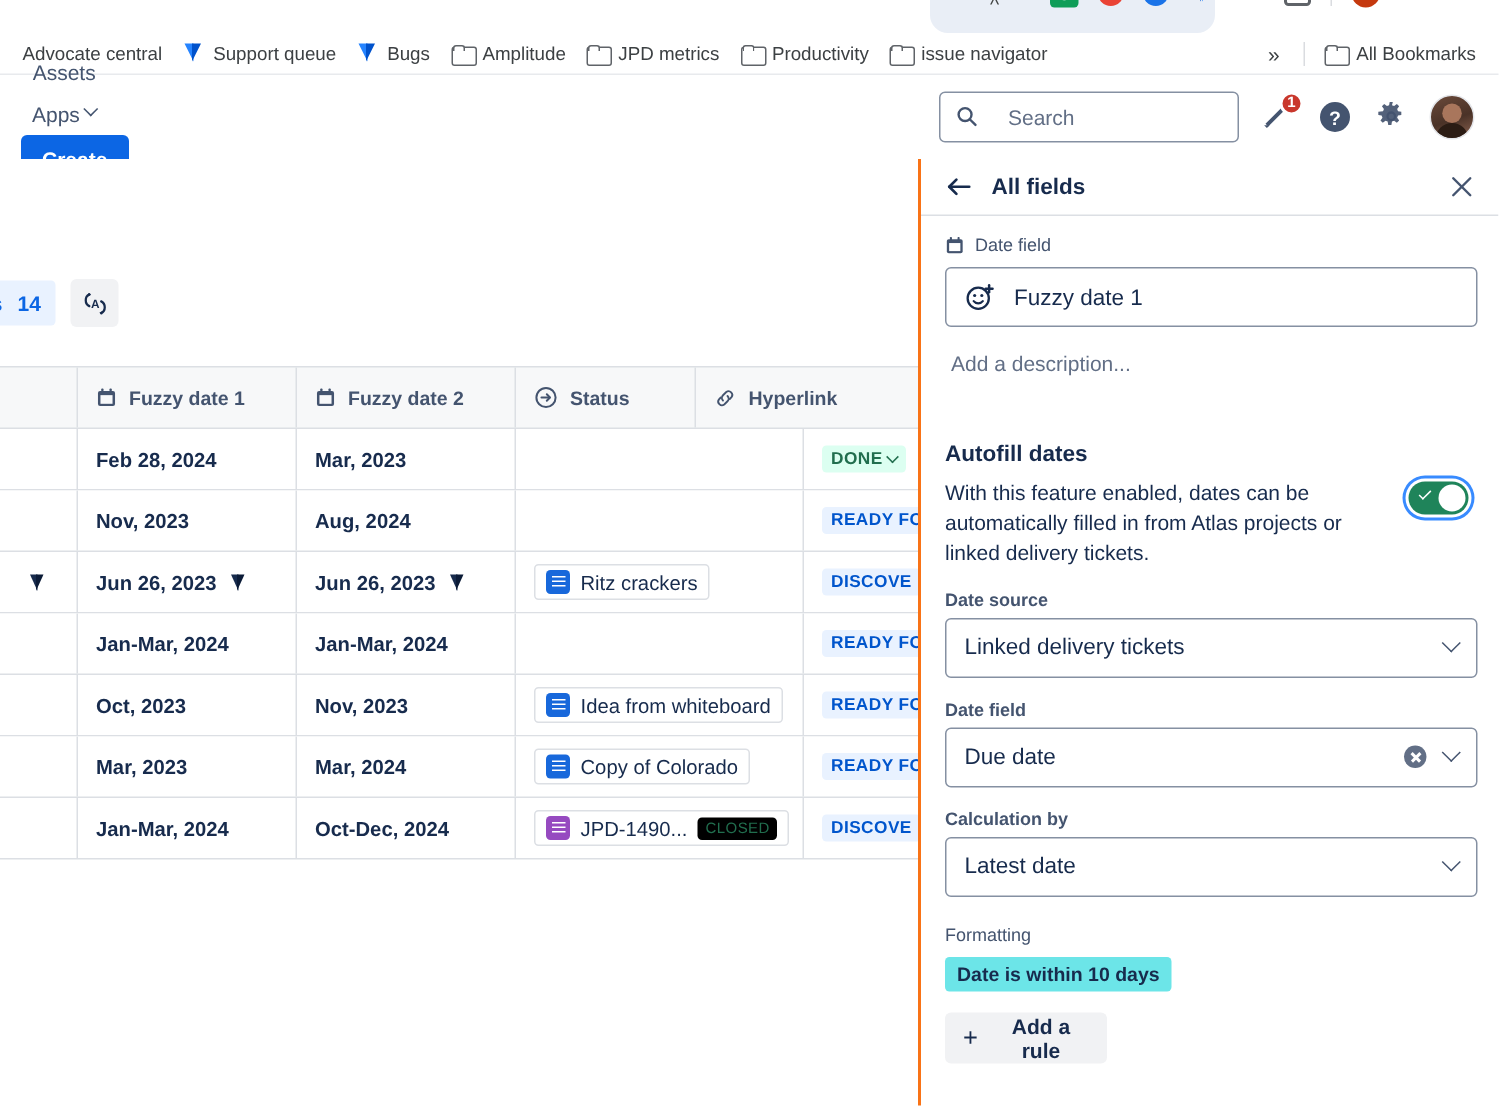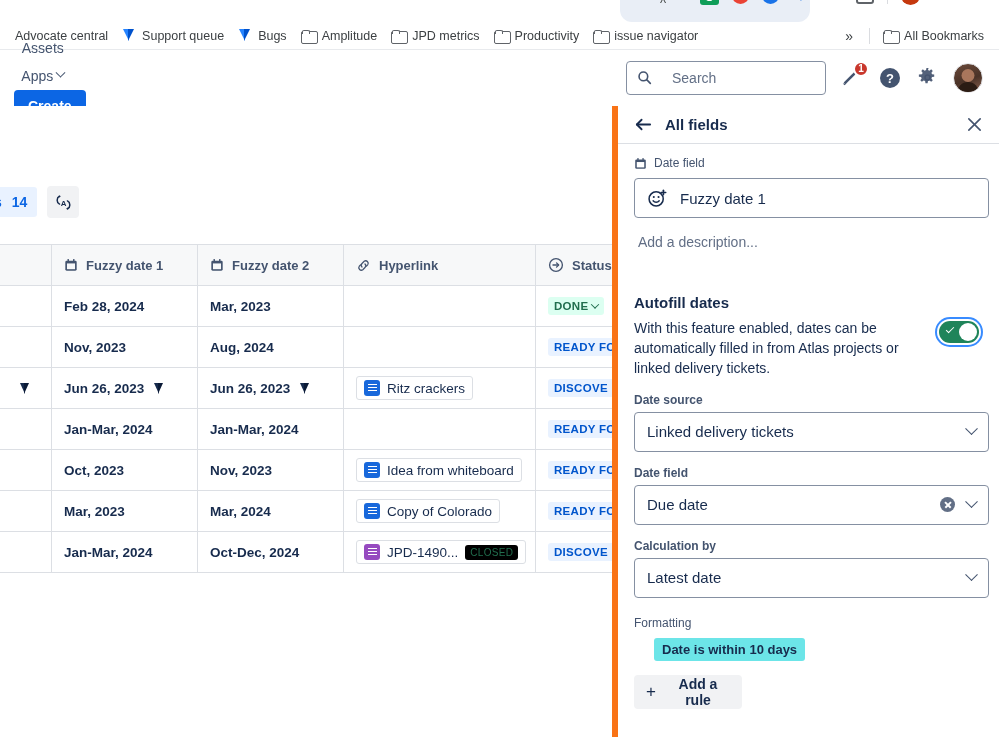--- a/index.html
+++ b/index.html
@@ -275,21 +275,21 @@
     content: ""; position: absolute; left: 5px; top: 1px;
     border-right: 5px solid transparent;
     border-top: 11px solid #0B1B37;
   }
 
   
   .panel {
     position: absolute; top: 106px; right: 0;
     width: 387px; height: 631px;
     background: #ffffff;
-    border-left: 6px solid #f97316;
+    border-left: 2px solid #f97316;
     overflow: hidden;
   }
   .panel-head {
     height: 38px; display: flex; align-items: center;
     padding: 0 16px; gap: 12px;
     border-bottom: 1px solid #DCDFE4;
   }
   .panel-title { font-size: 15px; font-weight: 600; color: #172B4D; }
   .panel-x { margin-left: auto; cursor: pointer; }
   .panel-body { padding: 12px 16px 0 16px; }
@@ -357,21 +357,21 @@
     content: ""; position: absolute; left: 3.5px; top: 6.8px;
     width: 8px; height: 1.6px; background: #fff;
   }
   .clear-ic::before { transform: rotate(45deg); }
   .clear-ic::after { transform: rotate(-45deg); }
   .fmt-label { margin-top: 18px; font-size: 12px; color: #44546F; }
   .rule-badge {
     display: inline-block; margin-top: 8px;
     background: #6CE5E8; color: #172B4D;
     font-size: 13px; font-weight: 700;
-    border-radius: 3px; padding: 4px 8px; cursor: pointer; margin-left: 20px;
+    border-radius: 3px; padding: 4px 8px; cursor: pointer;
   }
   .add-rule-btn {
     display: flex; align-items: center; gap: 10px;
     margin-top: 14px; width: 108px; height: 34px;
     background: #F1F2F4; border: none; border-radius: 4px;
     padding: 0 12px; cursor: pointer;
     font-family: "Liberation Sans", sans-serif;
   }
   .add-rule-lbl { font-size: 14px; font-weight: 600; color: #172B4D; }
   .plus-ic { font-size: 17px; color: #172B4D; line-height: 1; font-weight: 500; }
@@ -505,34 +505,34 @@
       </div>
       <div class="th col-2">
         <svg width="14" height="14" viewBox="0 0 16 16">
           <rect x="1.5" y="3" width="13" height="11.5" rx="1.6" fill="#44546F"></rect>
           <rect x="3.4" y="6.2" width="9.2" height="6.6" fill="#F7F8F9"></rect>
           <rect x="4" y="1.2" width="1.7" height="3" rx=".6" fill="#44546F"></rect>
           <rect x="10.3" y="1.2" width="1.7" height="3" rx=".6" fill="#44546F"></rect>
         </svg>
         <span>Fuzzy date 2</span>
       </div>
-      <div class="th col-3">
-        <svg width="15" height="15" viewBox="0 0 18 18">
-          <path d="M7.2 10.8a3 3 0 010-4.2l2.6-2.6a3 3 0 014.2 4.2l-1.4 1.4" fill="none" stroke="#44546F" stroke-width="1.5" stroke-linecap="round"></path>
-          <path d="M10.8 7.2a3 3 0 010 4.2l-2.6 2.6a3 3 0 01-4.2-4.2l1.4-1.4" fill="none" stroke="#44546F" stroke-width="1.5" stroke-linecap="round"></path>
-        </svg>
-        <span>Hyperlink</span>
-      </div>
       <div class="th col-4">
         <svg width="16" height="16" viewBox="0 0 18 18">
           <circle cx="9" cy="9" r="7.2" fill="none" stroke="#44546F" stroke-width="1.5"></circle>
           <line x1="5.6" y1="9" x2="11.6" y2="9" stroke="#44546F" stroke-width="1.5" stroke-linecap="round"></line>
           <path d="M9.6 6.6 L12 9 L9.6 11.4" fill="none" stroke="#44546F" stroke-width="1.5" stroke-linecap="round" stroke-linejoin="round"></path>
         </svg>
         <span>Status</span>
+      </div>
+      <div class="th col-3">
+        <svg width="15" height="15" viewBox="0 0 18 18">
+          <path d="M7.2 10.8a3 3 0 010-4.2l2.6-2.6a3 3 0 014.2 4.2l-1.4 1.4" fill="none" stroke="#44546F" stroke-width="1.5" stroke-linecap="round"></path>
+          <path d="M10.8 7.2a3 3 0 010 4.2l-2.6 2.6a3 3 0 01-4.2-4.2l1.4-1.4" fill="none" stroke="#44546F" stroke-width="1.5" stroke-linecap="round"></path>
+        </svg>
+        <span>Hyperlink</span>
       </div>
     </div>
     <div id="rows-host">
         <div class="tbl-row">
           <div class="td col-0"></div>
           <div class="td col-1">
             <span class="date-cell">
               <span>Feb 28, 2024</span>
             </span>
           </div>

